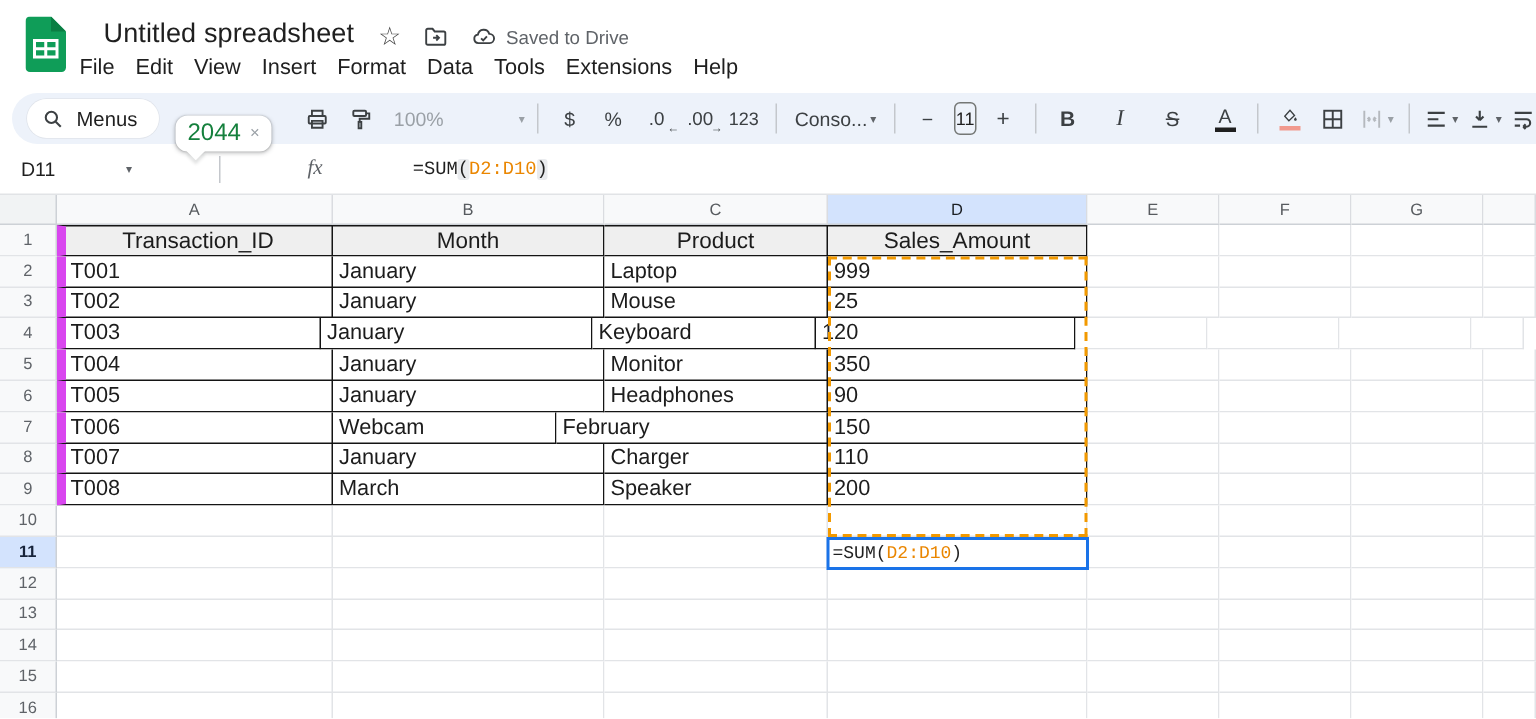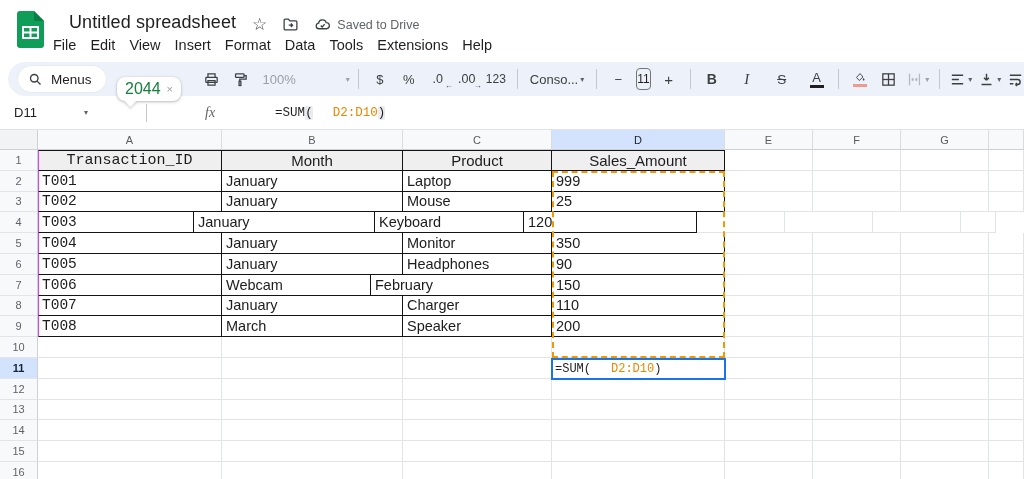--- a/index.html
+++ b/index.html
@@ -66,40 +66,40 @@
     background:#fff; transform:rotate(45deg); box-shadow:2px 2px 2px rgba(60,64,67,.15); }
 
   
   .fbar { position:absolute; top:96px; left:0; width:1024px; height:34px; background:#fff;
     border-bottom:1px solid #e1e3e6; display:flex; align-items:center;gap:48px; }
   .namebox { width:74px; margin-left:14px; display:flex; align-items:center; justify-content:space-between;
     font-size:13px; color:#1f1f1f; }
   .fbar .tdiv { height:18px; margin:0 10px; }
   .fx { font-family:"Liberation Serif", serif; font-style:italic; color:#5f6368; font-size:14px; margin-right:12px; }
   .formula { font-family:"Liberation Mono","DejaVu Sans Mono",monospace; font-size:12.5px; color:#1f1f1f; }
-  .f-range { color:#ea8600;padding-left:20px; }
+  .f-range { color:#ea8600; }
   .f-paren { background:#e9ebee; border-radius:2px; }
 
   
   .grid { position:absolute; top:130px; left:0; width:1024px; height:349px; overflow:hidden; }
   .colheads { display:flex; height:20px; }
   .corner { width:38px; height:20px; background:#f1f3f4; border-right:1px solid #cdd1d6; border-bottom:1px solid #cdd1d6; flex:none; }
   .ch { height:20px; background:#f8f9fa; border-right:1px solid #dadce0; border-bottom:1px solid #cdd1d6;
     display:flex; align-items:center; justify-content:center; font-size:11px; color:#575b5f; flex:none; }
   .ch.sel { background:#d3e3fd; color:#1b1f24; font-weight:500; }
   .gbody { position:relative; height:329px; overflow:hidden; }
   .grow { display:flex; height:20.8px; flex:none; }
   .rn { width:38px; background:#f8f9fa; border-right:1px solid #cdd1d6; border-bottom:1px solid #e2e4e7;
     display:flex; align-items:center; justify-content:center; font-size:11px; color:#5f6368; flex:none; }
   .rn.sel { background:#d3e3fd; color:#17233a; font-weight:700; }
   .cell { border-right:1px solid #e2e4e7; border-bottom:1px solid #e2e4e7; flex:none;
     font-size:14.5px; color:#1c1c1c; padding:0 4px; display:flex; align-items:center;
     white-space:nowrap; overflow:hidden; background:#fff; }
   .cell.tbl { border-right:1px solid #141414; border-bottom:1px solid #141414; }
-  .cell.tfirst { border-left:1px solid #d946ef; padding-left:3px;font-family:Liberation Mono, monospace; }
+  .cell.tfirst { border-left:6px solid #d946ef; padding-left:3px; }
   .cell.thead { background:#efefef; justify-content:center; font-size:15px; border-top:1px solid #141414; }
   .marquee { position:absolute; border:2px dashed #f29900; pointer-events:none; z-index:5; }
   .active-cell { position:absolute; border:2px solid #1a73e8; background:#fff; z-index:6;
     display:flex; align-items:center; padding-left:2px;
     font-family:"Liberation Mono","DejaVu Sans Mono",monospace; font-size:12px; color:#1f1f1f; }
 
   .icon16 { width:17px; height:17px; }
   .icon16 * { stroke:#3c4043; }
 </style>
 </head>
@@ -353,21 +353,21 @@
         <div class="cell tbl" style="width: 181px;">January</div>
         <div class="cell tbl" style="width: 149px;">Mouse</div>
         <div class="cell tbl" style="width: 173px;">25</div>
         <div class="cell" style="width: 88px;"></div>
         <div class="cell" style="width: 88px;"></div>
         <div class="cell" style="width: 88px;"></div>
         <div class="cell" style="width: 35px;"></div>
       </div>
       <div class="grow">
         <div class="rn">4</div>
-        <div class="cell tbl tfirst" style="width: 156px;">T003</div>
+        <div class="cell tbl tfirst" style="width: 176px;">T003</div>
         <div class="cell tbl" style="width: 181px;">January</div>
         <div class="cell tbl" style="width: 149px;">Keyboard</div>
         <div class="cell tbl" style="width: 173px;">120</div>
         <div class="cell" style="width: 88px;"></div>
         <div class="cell" style="width: 88px;"></div>
         <div class="cell" style="width: 88px;"></div>
         <div class="cell" style="width: 35px;"></div>
       </div>
       <div class="grow">
         <div class="rn">5</div>

